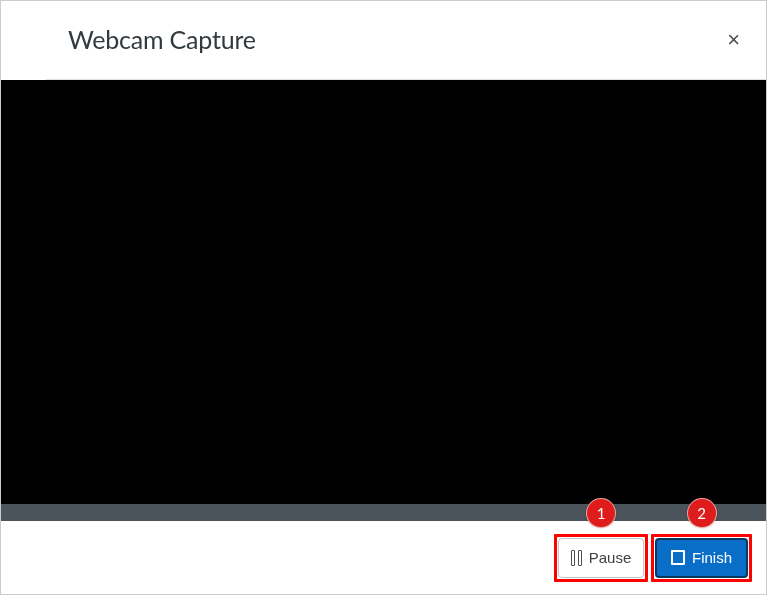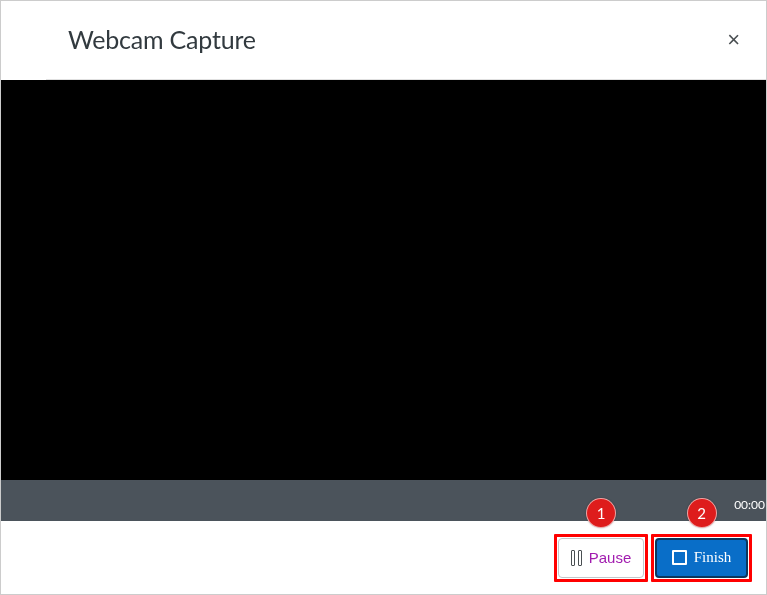--- a/index.html
+++ b/index.html
@@ -51,21 +51,21 @@
       align-items: stretch;
       position: relative;
       height: 411px;
     }
     .video-frame {
       width: 538px;
       background: #000;
     }
     .progress-bar {
       position: relative;
-      height: 41px;
+      height: 17px;
       background: #4b535b;
       display: flex;
       align-items: center;
       justify-content: flex-end;
       padding-right: 3px;
     }
     .timer {
       color: #fff;
       font-size: 12px;
       position: absolute;
@@ -118,33 +118,32 @@
       display: inline-flex;
       align-items: center;
       gap: 7px;
       height: 40px;
       padding: 0 14px;
       border-radius: 4px;
       font-size: 15px;
       cursor: pointer;
       border: 1px solid #c3c7ca;
       background: #fff;
-      color: #a21caf;
+      color: #404040;
     }
     .btn.pause {
       width: 86px;
       justify-content: center;
     }
     .btn.finish {
       background: #096ec8;
       border: 2px solid #0a375e;
       color: #fff;
       width: 93px;
       justify-content: center;
-      font-family: Liberation Serif, serif;
     }
     .icon-pause {
       display: inline-flex;
       gap: 3px;
       height: 16px;
       align-items: center;
     }
     .icon-pause span {
       width: 4px;
       height: 16px;

